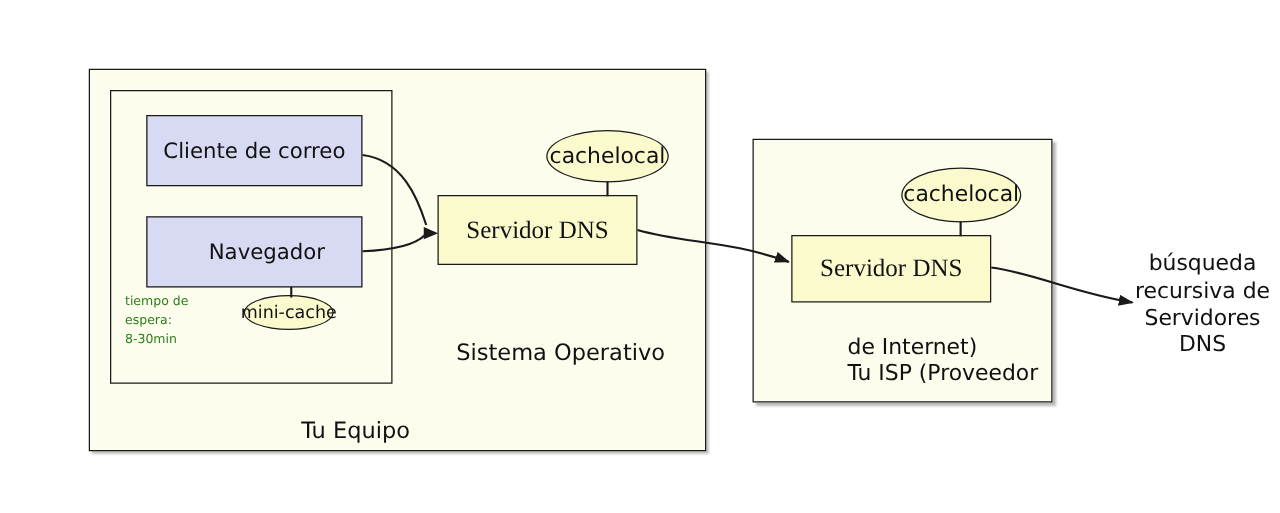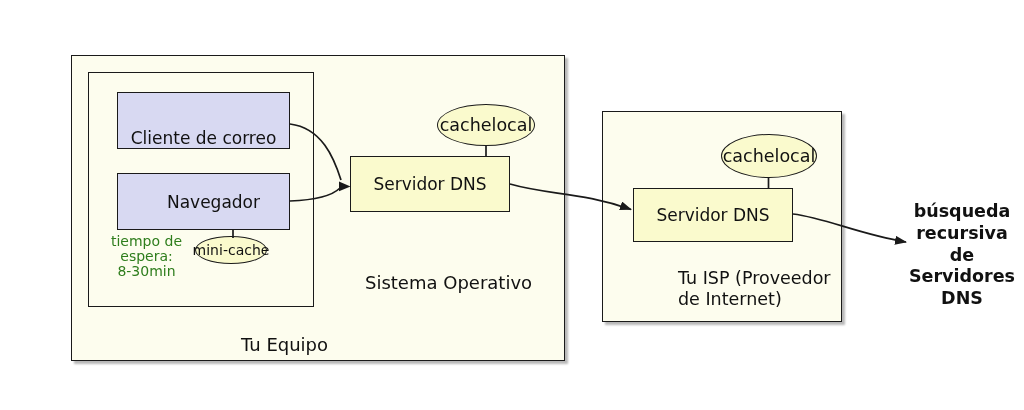--- a/index.html
+++ b/index.html
@@ -7,48 +7,48 @@
     position:relative;width:1024px;height:410px;
     background:var(--canvas-bg,#ffffff);
     font-family:"DejaVu Sans","Liberation Sans",sans-serif;
     color:var(--text,#111111);
     overflow:hidden;
   }
   .box{position:absolute;box-sizing:border-box;border:1.8px solid var(--border,#1a1a1a);}
   .container{background:var(--container-fill,#fdfdee);box-shadow:2.5px 2.5px 2px rgba(0,0,0,0.28);}
   .inner{background:var(--container-fill,#fdfdee);}
   .appbox{background:var(--app-fill,#d8d9f2);display:flex;align-items:center;justify-content:center;font-size:17px;}
-  .dnsbox{background:var(--dns-fill,#fafacd);display:flex;align-items:center;justify-content:center;font-size:17px;}
+  .dnsbox{background:var(--dns-fill,#fafacd);display:flex;align-items:center;justify-content:center;font-size:20px;font-family:Liberation Serif, serif;}
   .ellipse{position:absolute;box-sizing:border-box;border:1.8px solid var(--border,#1a1a1a);
     border-radius:50%;background:var(--dns-fill,#fafacd);
     display:flex;flex-direction:row;align-items:center;justify-content:center;text-align:center;}
   .ellipse span{display:block;}
   .cache-ellipse{font-size:17.5px;line-height:18.5px;}
   .mini-ellipse{font-size:14px;line-height:13px;}
   .lbl{position:absolute;white-space:nowrap;}
   .section-lbl{font-size:18px;line-height:22px;}
-  .note-green{font-size:14px;line-height:15px;text-align:center;color:var(--note-green,#2e7d1c);white-space:normal;}
+  .note-green{font-size:10px;line-height:15px;text-align:left;color:var(--note-green,#2e7d1c);white-space:normal;}
   .note-green span{display:block;}
   .busqueda{font-size:17.5px;line-height:21.8px;text-align:center;white-space:normal;}
-  .busqueda span{display:block;font-weight:bold;}
+  .busqueda span{display:block;}
   .isp-lbl span{display:block;}
   .isp-lbl{font-size:17.5px;line-height:20.5px;}
   svg.wires{position:absolute;left:0;top:0;z-index:6;pointer-events:none;}
 </style>
 </head>
 <body>
 
 <div class="canvas">
 
   <div class="box container" style="left:71px;top:55px;width:494px;height:306px;"></div>
   <div class="lbl section-lbl" style="left:241px;top:334px;">Tu Equipo</div>
 
   <div class="box inner" style="left:88px;top:72px;width:226px;height:235px;"></div>
 
-  <div class="box appbox" style="left:117px;top:92px;width:173px;height:57px;align-items:flex-end;">
+  <div class="box appbox" style="left:117px;top:92px;width:173px;height:57px;">
     <span>Cliente de correo</span>
   </div>
   <div class="box appbox" style="left:117px;top:173px;width:173px;height:57px;padding-left:20px;">
     <span>Navegador</span>
   </div>
 
   <div class="lbl note-green" style="left:100px;top:234px;width:93px;">
     <span>tiempo de</span>
     <span>espera:</span>
     <span>8-30min</span>
@@ -65,22 +65,22 @@
     <span>cache</span>
     <span>local</span>
   </div>
 
   <div class="box dnsbox" style="left:350px;top:156px;width:160px;height:56px;">
     <span>Servidor DNS</span>
   </div>
 
   <div class="box container" style="left:602px;top:111px;width:240px;height:211px;"></div>
   <div class="lbl isp-lbl" style="left:678px;top:268px;">
+    <span>de Internet)</span>
     <span>Tu ISP (Proveedor</span>
-    <span>de Internet)</span>
   </div>
 
   <div class="ellipse cache-ellipse" style="left:721px;top:134px;width:96px;height:44px;">
     <span>cache</span>
     <span>local</span>
   </div>
 
   <div class="box dnsbox" style="left:633px;top:188px;width:160px;height:54px;">
     <span>Servidor DNS</span>
   </div>

